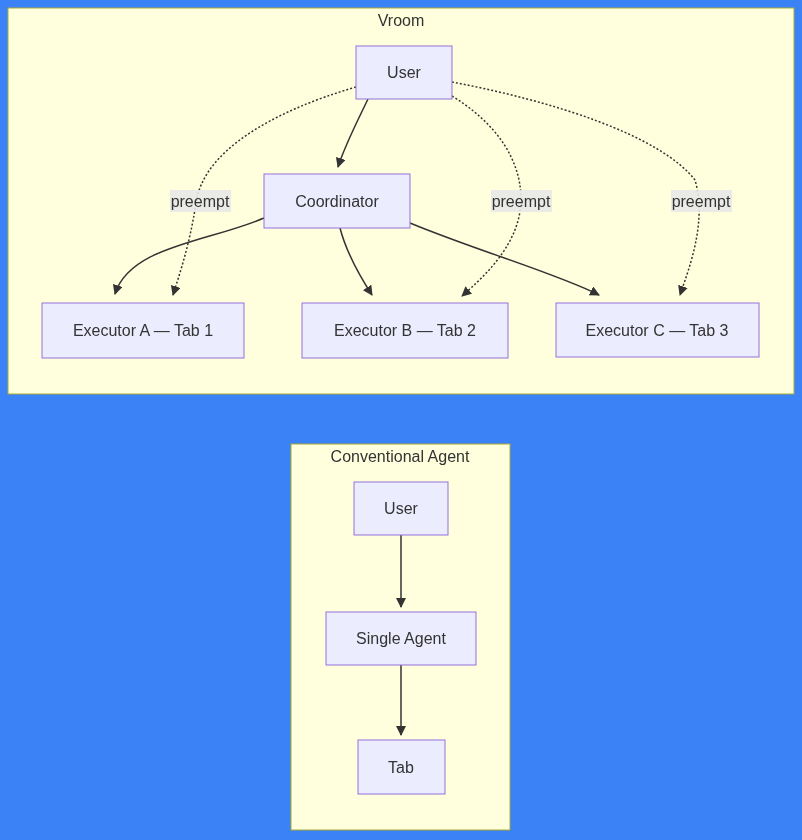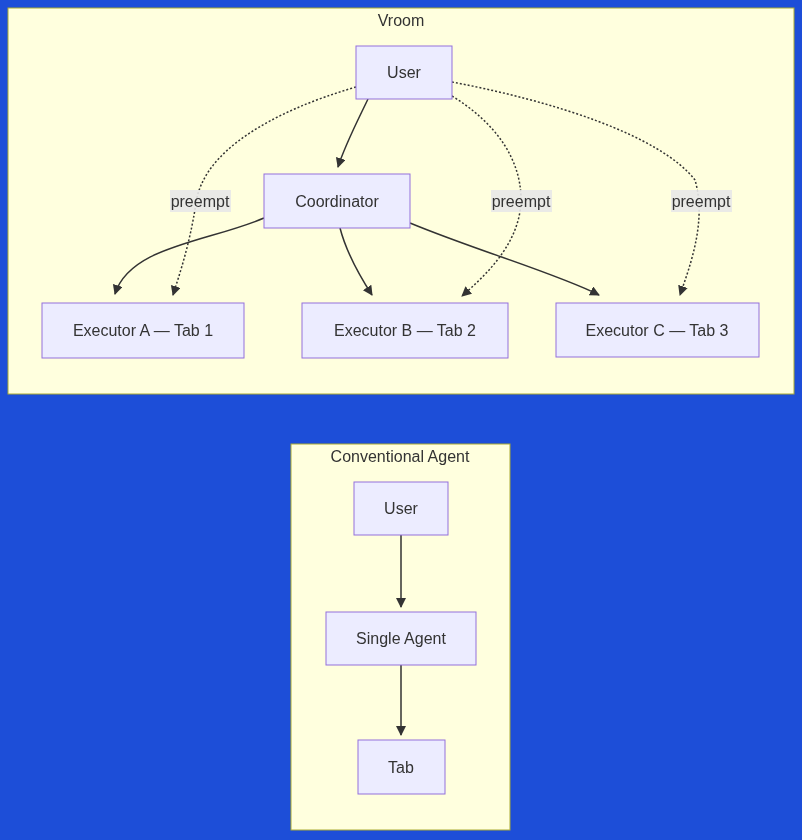--- a/index.html
+++ b/index.html
@@ -5,21 +5,21 @@
   html, body {
     margin: 0;
     padding: 0;
     background: #ffffff;
     font-family: "Liberation Sans", sans-serif;
   }
   .stage {
     position: relative;
     width: 802px;
     height: 840px;
-    background: #1d4ed8;
+    background: #3b82f6;
   }
   svg { display: block; }
   .cluster {
     fill: #ffffde;
     stroke: #aaaa33;
     stroke-width: 1px;
   }
   .cluster-title {
     fill: #333333;
     font-size: 16px;

